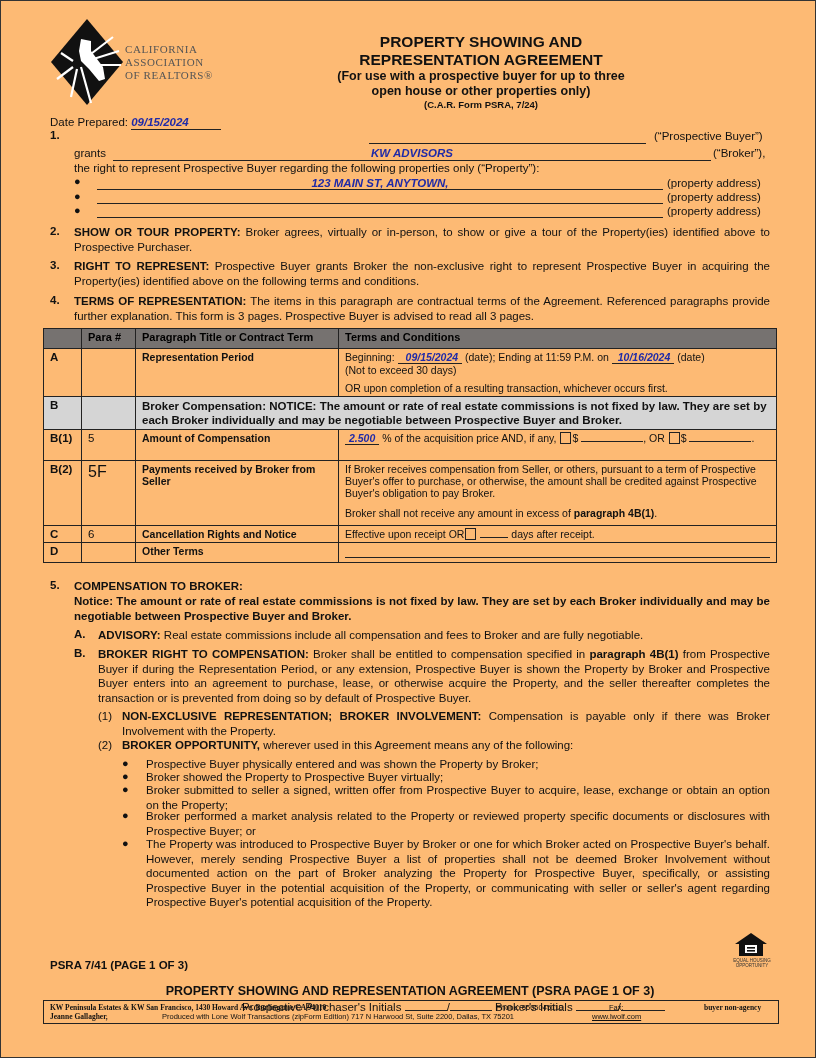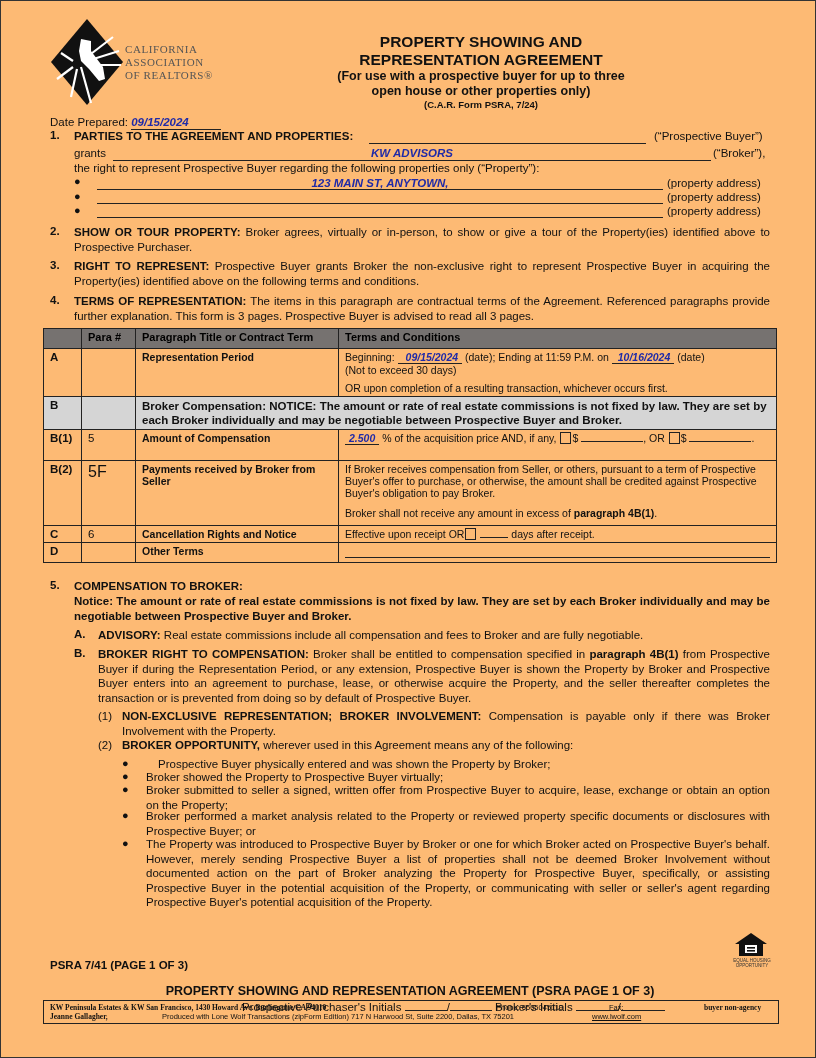--- a/index.html
+++ b/index.html
@@ -71,21 +71,20 @@
     <div class="t2">open house or other properties only)</div>
     <div class="t3">(C.A.R. Form PSRA, 7/24)</div>
   </div>
 
   <div class="abs small" style="left:49px; top:114px;">
     <span>Date Prepared:</span>
     <span class="blue ul" style="display:inline-block; width:90px;">09/15/2024</span>
   </div>
 
   <span class="num" style="left:49px; top:128px;">1.</span>
-  <span class="abs b small" style="left:73px; top:128px;">PARTIES TO THE AGREEMENT AND PROPERTIES:</span>
   <div class="abs ul" style="left:368px; top:128px; width:277px; height:14px;">
     <span></span>
   </div>
   <span class="abs small" style="left:653px; top:128px;">(“Prospective Buyer”)</span>
 
   <span class="abs small" style="left:73px; top:145px;">grants</span>
   <div class="abs ul blue small" style="left:112px; top:145px; width:598px; height:14px; text-align:center;">KW ADVISORS</div>
   <span class="abs small" style="left:712px; top:145px;">(“Broker”),</span>
 
   <span class="abs small" style="left:73px; top:160px;">the right to represent Prospective Buyer regarding the following properties only (“Property”):</span>
@@ -217,21 +216,21 @@
   <div class="abs sec" style="left:121px; top:708px; width:648px;">
     <b>NON-EXCLUSIVE REPRESENTATION; BROKER INVOLVEMENT:</b><span> Compensation is payable only if there was Broker Involvement with the Property.</span>
   </div>
 
   <span class="abs small" style="left:97px; top:737px;">(2)</span>
   <div class="abs sec" style="left:121px; top:737px; width:648px;">
     <b>BROKER OPPORTUNITY,</b><span> wherever used in this Agreement means any of the following:</span>
   </div>
 
   <span class="bullet" style="left:121px; top:756px;">●</span>
-  <div class="abs sec" style="left:145px; top:756px; width:624px;margin-left:12px;">Prospective Buyer physically entered and was shown the Property by Broker;</div>
+  <div class="abs sec" style="left:145px; top:756px; width:624px;">Prospective Buyer physically entered and was shown the Property by Broker;</div>
   <span class="bullet" style="left:121px; top:769px;">●</span>
   <div class="abs sec" style="left:145px; top:769px; width:624px;">Broker showed the Property to Prospective Buyer virtually;</div>
   <span class="bullet" style="left:121px; top:782px;">●</span>
   <div class="abs sec" style="left:145px; top:782px; width:624px;">Broker submitted to seller a signed, written offer from Prospective Buyer to acquire, lease, exchange or obtain an option on the Property;</div>
   <span class="bullet" style="left:121px; top:808px;">●</span>
   <div class="abs sec" style="left:145px; top:808px; width:624px;">Broker performed a market analysis related to the Property or reviewed property specific documents or disclosures with Prospective Buyer; or</div>
   <span class="bullet" style="left:121px; top:836px;">●</span>
   <div class="abs sec" style="left:145px; top:836px; width:624px;">The Property was introduced to Prospective Buyer by Broker or one for which Broker acted on Prospective Buyer's behalf. However, merely sending Prospective Buyer a list of properties shall not be deemed Broker Involvement without documented action on the part of Broker analyzing the Property for Prospective Buyer, specifically, or assisting Prospective Buyer in the potential acquisition of the Property, or communicating with seller or seller's agent regarding Prospective Buyer's potential acquisition of the Property.</div>
 
   <span class="abs b" style="left:49px; top:958px; font-size:11.5px;">PSRA 7/41 (PAGE 1 OF 3)</span>

